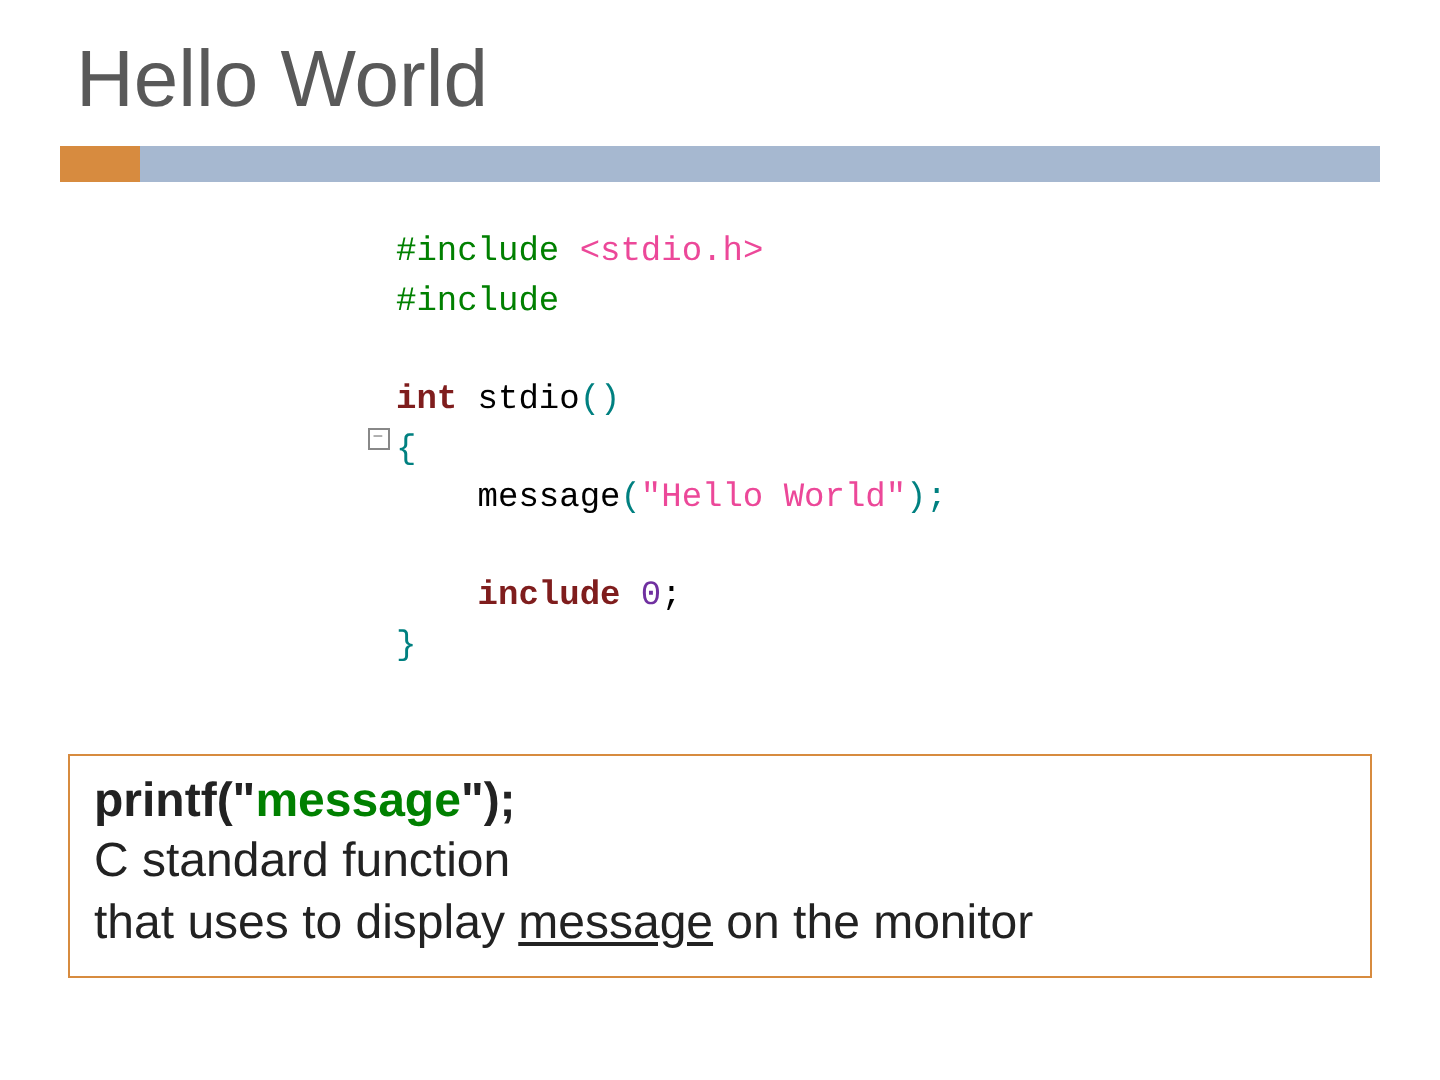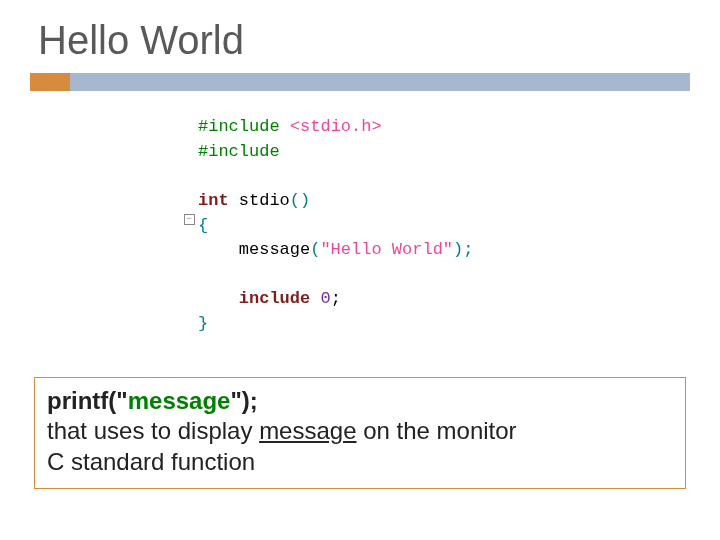--- a/index.html
+++ b/index.html
@@ -128,18 +128,18 @@
     <div class="code-line">
       <span class="gutter"></span>
       <span class="c-teal">}</span>
     </div>
   </div>
 
   <div class="info-box">
     <div>
       <span class="kw">printf("</span><span class="msg">message</span><span class="kw">");</span>
     </div>
+    <div>C standard function</div>
     <div>
       <span>that uses to display </span><span class="ul">message</span><span> on the monitor</span>
     </div>
-    <div>C standard function</div>
   </div>
 </div>
 
 </body></html>

